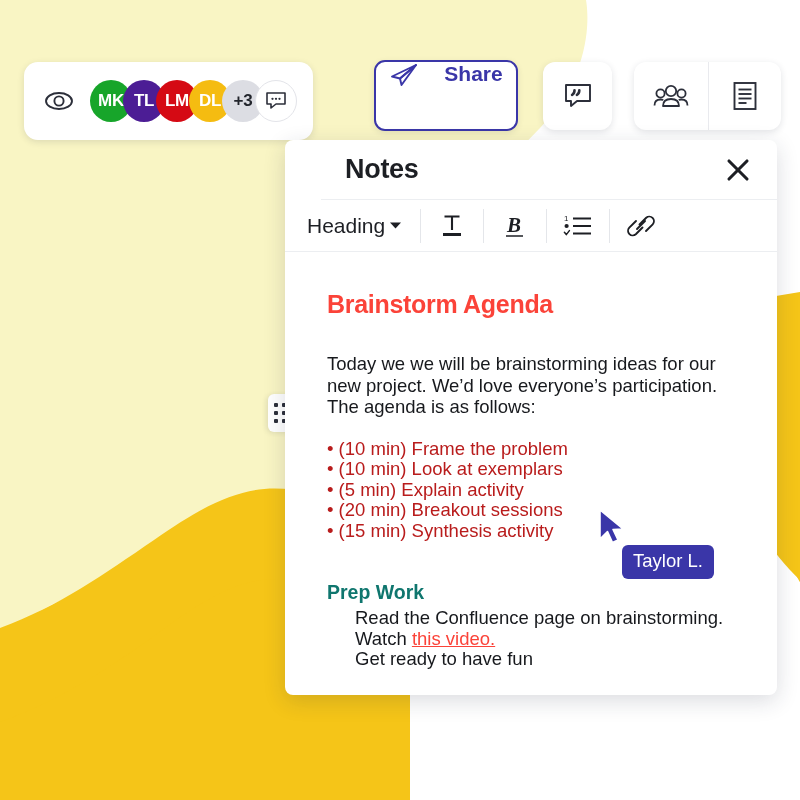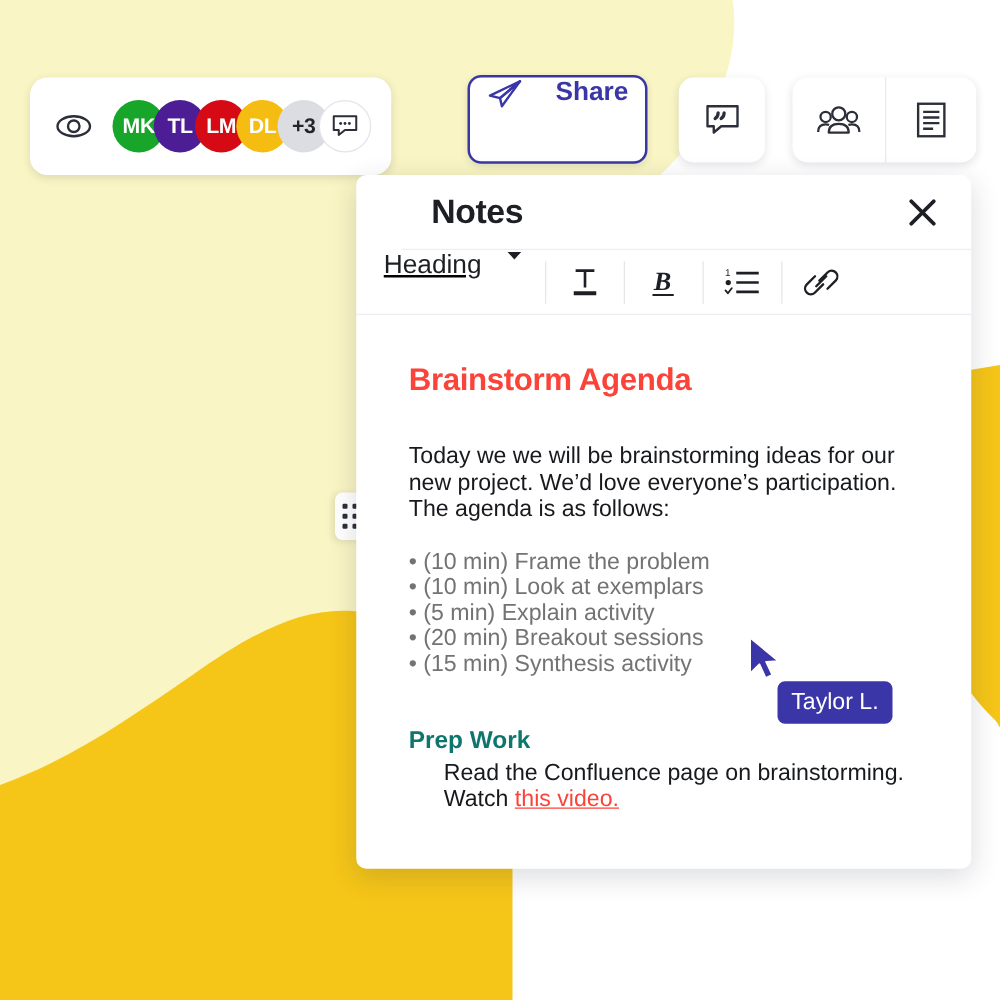--- a/index.html
+++ b/index.html
@@ -167,26 +167,25 @@
     height: 52px;
     flex: 0 0 52px;
     display: flex;
     align-items: center;
     padding-left: 22px;
     border-bottom: 1px solid #eceef1;
   }
 
   .style-select {
     display: flex;
-    align-items: flex-start;
-    gap: 20px;
+    align-items: center;
+    gap: 4px;
     padding-right: 18px;
     cursor: pointer;
     height: 100%;
-    text-decoration: underline;
   }
   .style-select-label {
     font-size: 21px;
     color: #1d1f24;
   }
 
   .tb-divider {
     width: 1px;
     height: 34px;
     background: #e4e6ea;
@@ -220,21 +219,21 @@
     font-size: 18.5px;
     line-height: 21.5px;
     color: #17191d;
     margin-bottom: 21px;
   }
 
   .doc-list { list-style: none; }
   .doc-list li {
     font-size: 18.5px;
     line-height: 20.5px;
-    color: #737373;
+    color: #b91c1c;
   }
 
   .doc-h2 {
     color: #0f766e;
     font-size: 19.5px;
     font-weight: bold;
     margin-top: 40px;
     margin-bottom: 4px;
   }
 
@@ -478,20 +477,21 @@
       <li>• (15 min) Synthesis activity</li>
     </ul>
 
     <div class="doc-h2">Prep Work</div>
 
     <div class="indent-block">
       <div>Read the Confluence page on brainstorming.</div>
       <div>
         <span>Watch </span><a class="doc-link">this video.</a>
       </div>
+      <div>Get ready to have fun</div>
     </div>
   </div>
 </div>
 
 <div class="remote-cursor">
   <svg width="30" height="40" viewBox="0 0 30 40">
     <path d="M3 2 L3 31 L10.5 23.5 L15.5 34.5 L21 32 L16 21.5 L26 21 Z" fill="#3a36a8" stroke="#ffffff" stroke-width="1.6" stroke-linejoin="round"></path>
   </svg>
   <div class="cursor-label">Taylor L.</div>
 </div>

